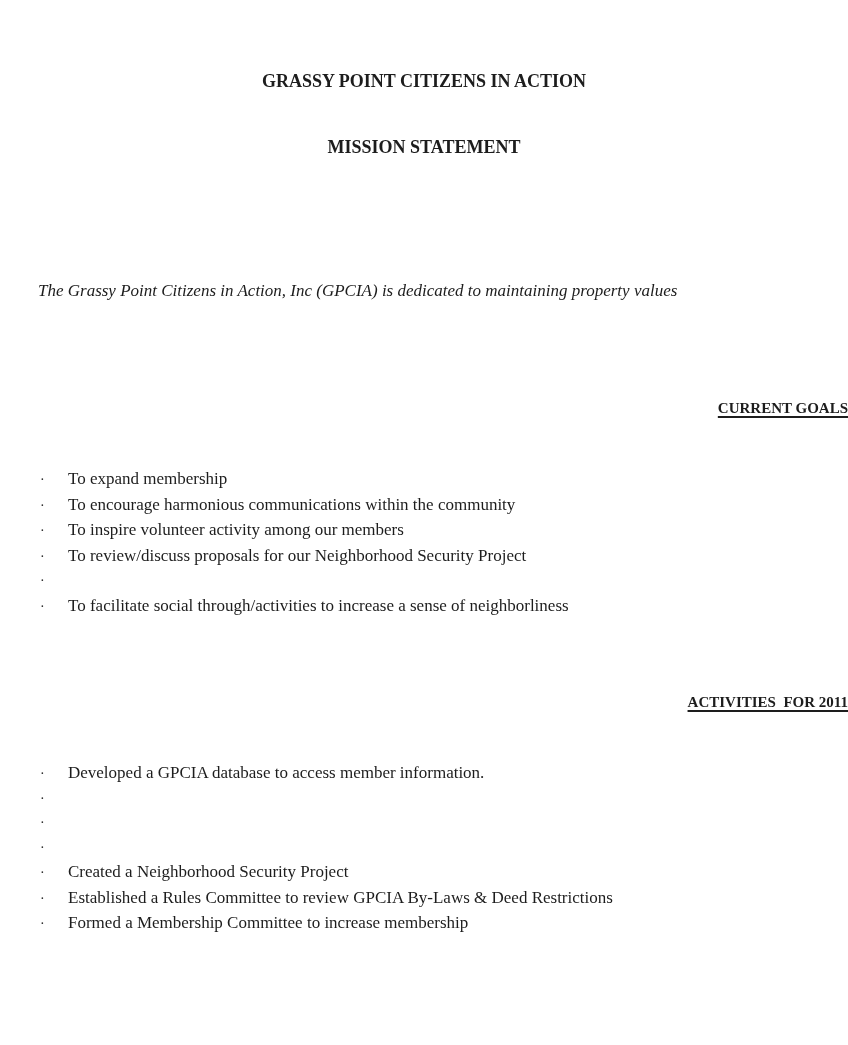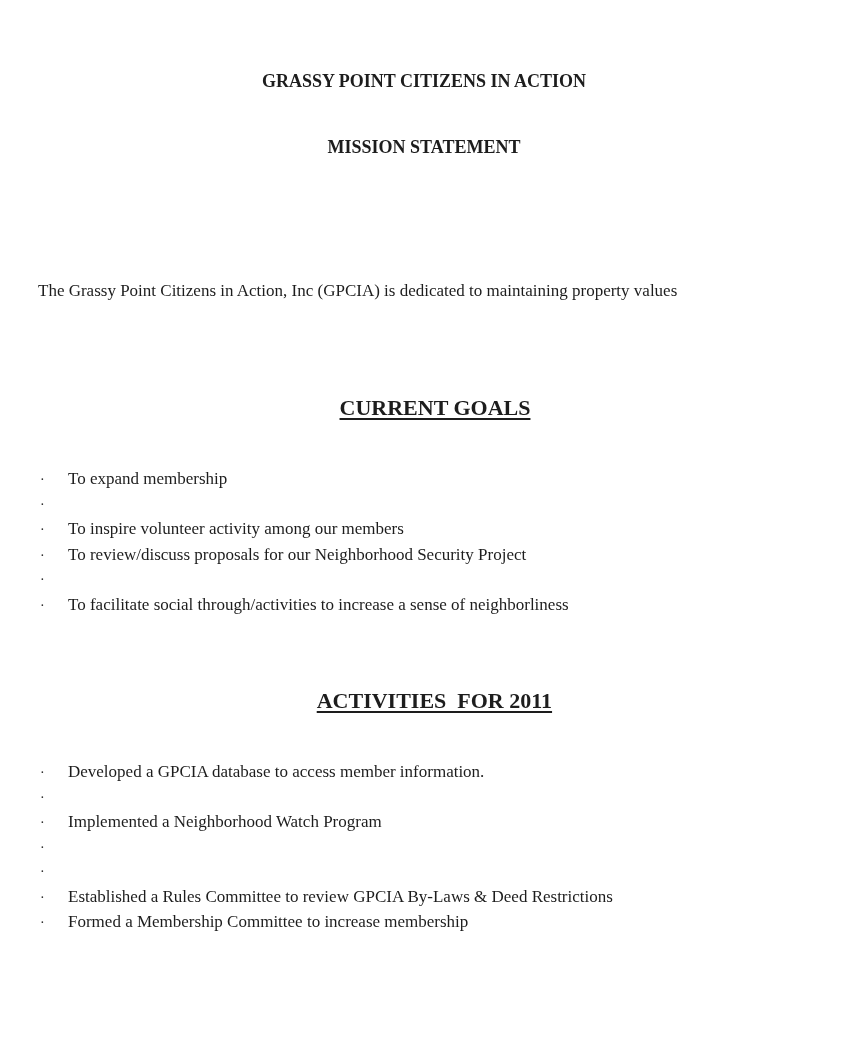--- a/index.html
+++ b/index.html
@@ -25,25 +25,26 @@
     font-weight: bold;
     font-size: 18px;
     line-height: 22px;
     white-space: pre;
   }
   .intro {
     margin: 29px 20px 0 38px;
     font-size: 17px;
     line-height: 24px;
     white-space: pre;
+    font-style: italic;
   }
   .heading {
-    text-align: center;
+    text-align: right;
     font-weight: bold;
-    font-size: 22px;
+    font-size: 15px;
     line-height: 22px;
     white-space: pre;
   }
   .heading .underlined {
     text-decoration: underline;
     text-decoration-thickness: 1.5px;
     text-underline-offset: 3px;
   }
   .heading.goals-heading { margin-top: 24px; }
   .heading.activities-heading { margin-top: 50px; }
@@ -83,20 +84,21 @@
     <span class="underlined">CURRENT GOALS</span>
   </div>
 
   <div class="list goals-list">
     <div class="row">
       <span class="bullet">·</span>
       <span class="txt">To expand membership</span>
     </div>
     <div class="row">
       <span class="bullet">·</span>
+      <span class="txt">To encourage harmonious communications within the community</span>
     </div>
     <div class="row">
       <span class="bullet">·</span>
       <span class="txt">To inspire volunteer activity among our members</span>
     </div>
     <div class="row">
       <span class="bullet">·</span>
       <span class="txt">To review/discuss proposals for our Neighborhood Security Project</span>
     </div>
     <div class="row">
@@ -115,27 +117,27 @@
   <div class="list activities-list">
     <div class="row">
       <span class="bullet">·</span>
       <span class="txt">Developed a GPCIA database to access member information.</span>
     </div>
     <div class="row">
       <span class="bullet">·</span>
     </div>
     <div class="row">
       <span class="bullet">·</span>
-      <span class="txt">Implemented a Neighborhood Watch Program</span>
     </div>
     <div class="row">
       <span class="bullet">·</span>
     </div>
     <div class="row">
       <span class="bullet">·</span>
+      <span class="txt">Created a Neighborhood Security Project</span>
     </div>
     <div class="row">
       <span class="bullet">·</span>
       <span class="txt">Established a Rules Committee to review GPCIA By-Laws &amp; Deed Restrictions</span>
     </div>
     <div class="row">
       <span class="bullet">·</span>
       <span class="txt">Formed a Membership Committee to increase membership</span>
     </div>
   </div>

